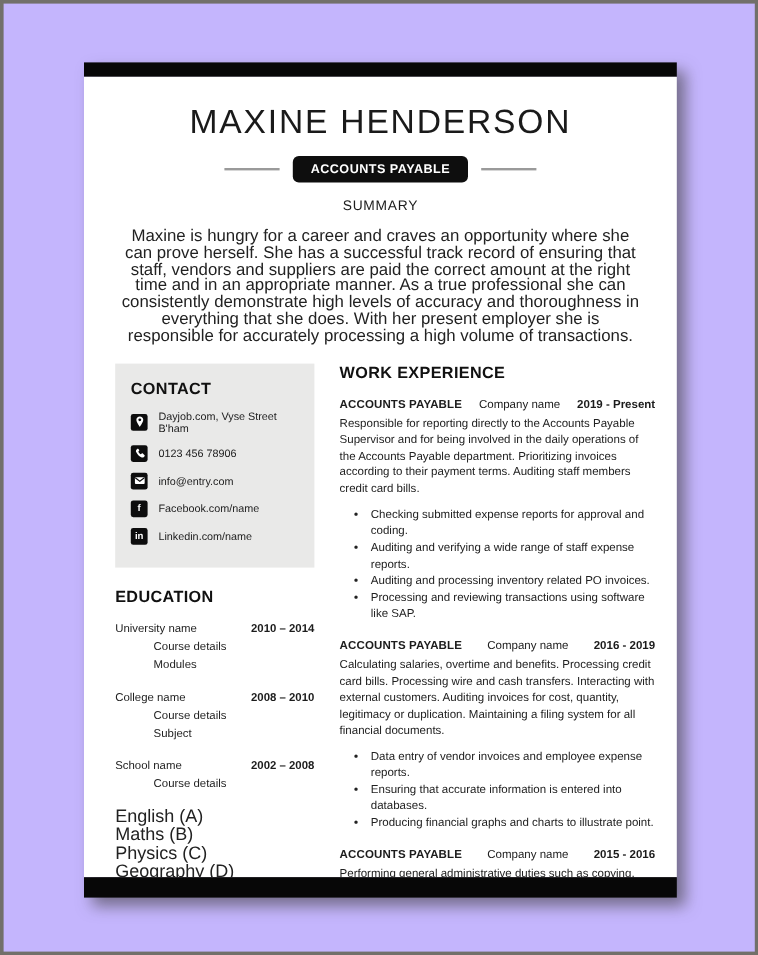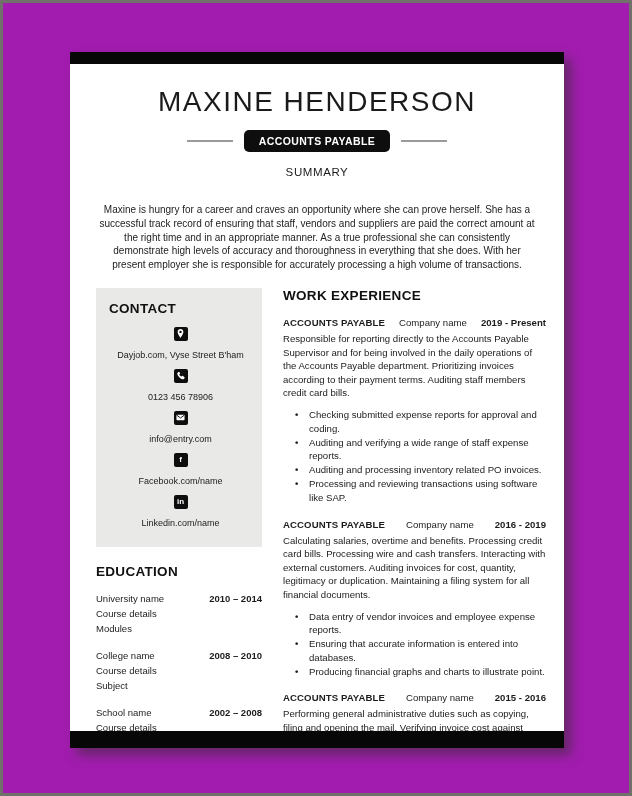--- a/index.html
+++ b/index.html
@@ -1,63 +1,63 @@
 <!DOCTYPE html>
 <html><head>
 <meta charset="utf-8">
 <style>
   html,body{margin:0;padding:0;}
   .canvas{
     position:relative;width:632px;height:796px;box-sizing:border-box;
-    background:#a21caf;border:3px solid #72706a;overflow:hidden;
+    background:#c4b5fd;border:3px solid #72706a;overflow:hidden;
     font-family:"Liberation Sans",sans-serif;color:#1c1c1c;
   }
   .page{position:absolute;left:67px;top:49px;width:494px;filter:drop-shadow(7px 7px 6px rgba(50,48,42,.55));}
   .page-topbar{height:12px;background:#070707;}
   .page-bottombar{height:17px;background:#070707;}
   .page-body{height:667px;background:#ffffff;box-sizing:border-box;padding-top:22px;overflow:hidden;}
 
   
   .name{font-size:28px;font-weight:normal;letter-spacing:1.5px;text-align:center;color:#1a1a1a;}
   .badge-row{display:flex;align-items:center;justify-content:center;gap:11px;margin-top:12px;}
   .badge-line{width:46px;height:2px;background:#9a9a9a;}
   .role-badge{
     background:#0e0e0e;color:#ffffff;font-weight:bold;font-size:10.5px;letter-spacing:.4px;
     padding:5px 15px;border-radius:5px;
   }
   .summary-heading{font-size:11.5px;font-weight:normal;letter-spacing:.6px;text-align:center;margin-top:14px;}
   .summary-text{
-    font-size:10px;line-height:13.8px;text-align:center;color:#222;
-    padding:0 28px;margin-top:25px;
+    font-size:14px;line-height:13.8px;text-align:center;color:#222;
+    padding:0 28px;margin-top:12px;
   }
 
   
   .columns{display:flex;gap:21px;padding:16px 18px 0 26px;}
   .left-col{width:166px;flex:none;}
   .right-col{flex:1;min-width:0;}
 
   h2{margin:0;font-size:13.5px;font-weight:bold;letter-spacing:.3px;color:#111;}
 
   
   .contact-box{background:#e9e9e8;box-sizing:border-box;padding:13px 10px 10px 13px;}
   .contact-items{margin-top:11px;}
-  .contact-item{display:flex;align-items:center;gap:9px;margin-bottom:9px;flex-direction:column;}
+  .contact-item{display:flex;align-items:center;gap:9px;margin-bottom:9px;}
   .icon-sq{
     width:14px;height:14px;flex:none;background:#0d0d0d;border-radius:2px;
     display:flex;align-items:center;justify-content:center;
     color:#fff;font-weight:bold;font-size:8px;line-height:1;
   }
   .contact-text{font-size:9px;color:#222;}
 
   
   .education{margin-top:17px;}
   .edu-entry{margin-top:12px;}
   .edu-head{display:flex;justify-content:space-between;font-size:9.5px;line-height:15px;}
   .edu-dates{font-weight:bold;}
-  .edu-line{font-size:9.5px;line-height:15px;color:#222;}
+  .edu-line{font-size:9.5px;line-height:15px;color:#222;margin-left:32px;}
   .grades{margin-top:12px;}
   .grade-line{font-size:15px;line-height:15.5px;color:#222;}
 
   
   .job{margin-top:13px;}
   .job-head{display:flex;justify-content:space-between;align-items:baseline;font-size:9.6px;line-height:13px;}
   .job-title{font-weight:bold;letter-spacing:.1px;}
   .job-dates{font-weight:bold;}
   .job-desc{font-size:9.6px;line-height:13.6px;color:#222;margin-top:3px;}
   ul.job-bullets{margin:8px 0 0 0;padding-left:26px;list-style:none;}

